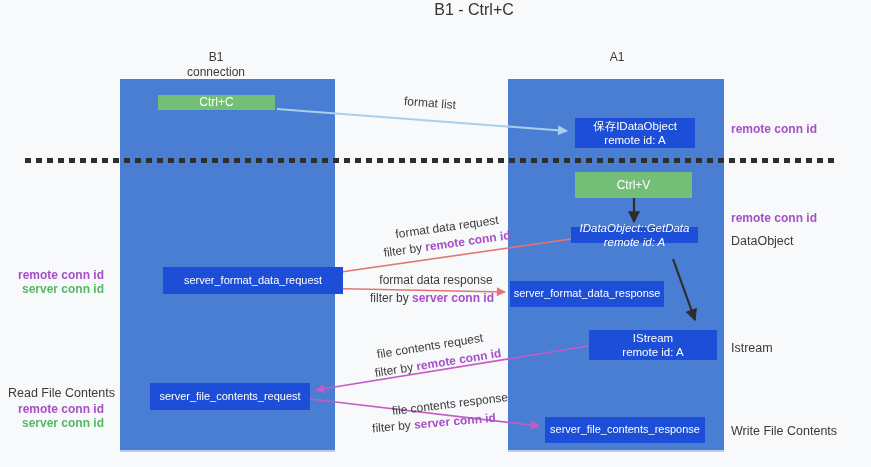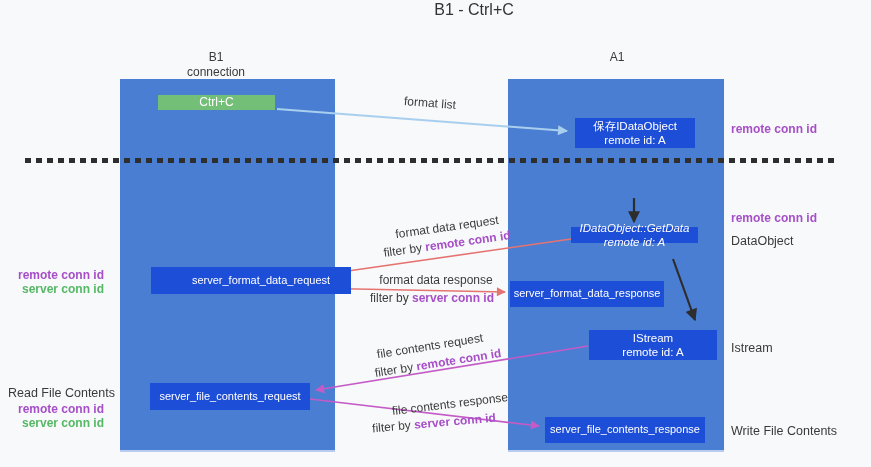--- a/index.html
+++ b/index.html
@@ -77,25 +77,28 @@
     <line x1="310" y1="399" x2="539" y2="426" stroke="#c45bc7" stroke-width="1.6" marker-end="url(#mk-mag)"></line>
   </svg>
 
   <div class="node green" style="left:158px;top:95px;width:117px;height:15px;">
     <div>Ctrl+C</div>
   </div>
   <div class="node orange" style="left:575px;top:118px;width:120px;height:30px;">
     <div class="l2">保存IDataObject</div>
     <div class="l2">remote id: A</div>
   </div>
+  <div class="node green" style="left:575px;top:172px;width:117px;height:26px;">
+    <div>Ctrl+V</div>
+  </div>
   <div class="node orange" style="left:571px;top:227px;width:127px;height:16px;font-style:italic;">
     <div class="l2">IDataObject::GetData</div>
     <div class="l2">remote id: A</div>
   </div>
-  <div class="node orange small-text" style="left:151px;top:267px;width:180px;height:27px;padding-left:20px;">
+  <div class="node orange small-text" style="left:163px;top:267px;width:180px;height:27px;">
     <div>server_format_data_request</div>
   </div>
   <div class="node orange small-text" style="left:510px;top:281px;width:154px;height:26px;">
     <div>server_format_data_response</div>
   </div>
   <div class="node orange" style="left:589px;top:330px;width:128px;height:30px;">
     <div class="l2">IStream</div>
     <div class="l2">remote id: A</div>
   </div>
   <div class="node orange small-text" style="left:545px;top:417px;width:160px;height:26px;">

